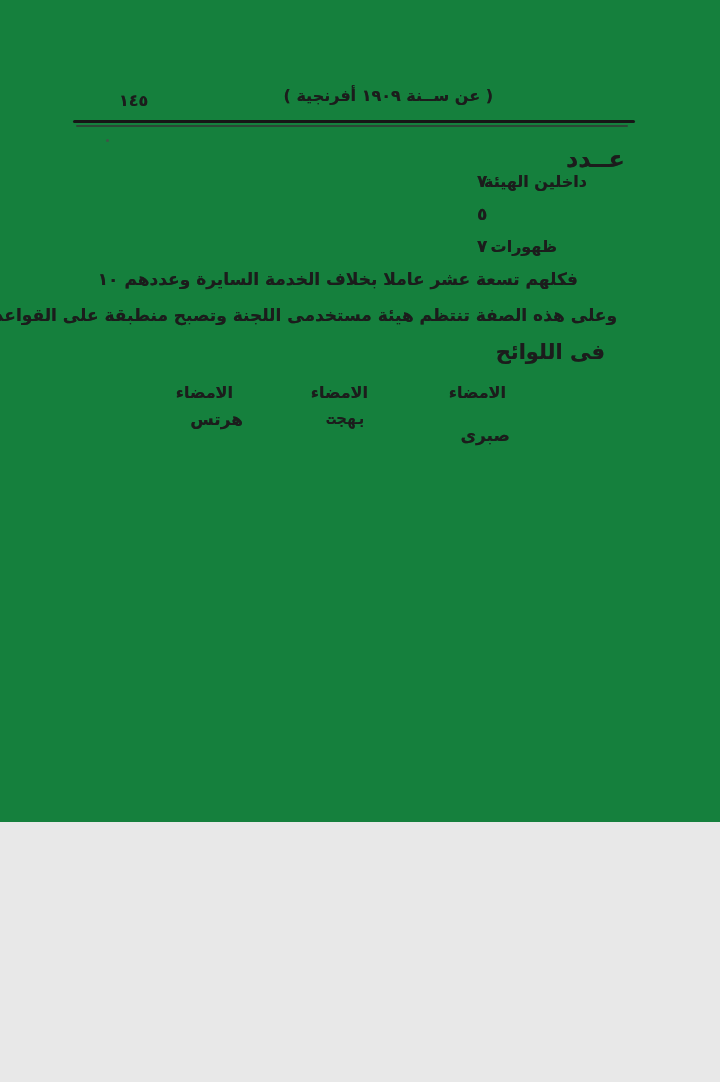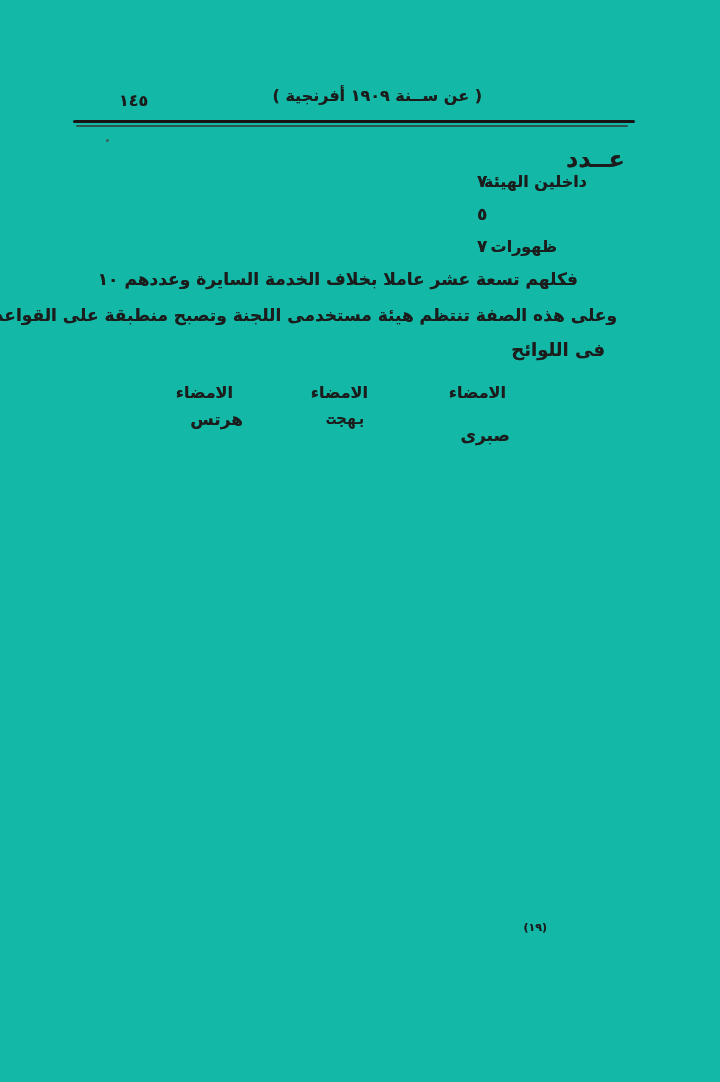--- a/index.html
+++ b/index.html
@@ -3,40 +3,40 @@
 <meta charset="utf-8">
 <style>
   html, body {
     margin: 0;
     padding: 0;
     background: #e8e8e8;
   }
   .page {
     position: relative;
     width: 720px;
-    height: 1082px;
-    background: #14b8a6;
+    height: 822px;
+    background: #15803d;
     overflow: hidden;
     font-family: "DejaVu Sans", sans-serif;
     color: #1a1a1a;
   }
   
   .t {
     position: absolute;
     white-space: nowrap;
     direction: rtl;
     unicode-bidi: embed;
     font-weight: bold;
     color: #1c1c1c;
     text-shadow: 0 0 0.5px rgba(20,20,20,0.55);
     line-height: 1.25;
   }
 
   .page-number   { left: 119px;  top: 91px;  font-size: 16px; letter-spacing: 2px; }
-  .header-title  { right: 238px; top: 86px;  font-size: 16px; }
+  .header-title  { right: 227px; top: 86px;  font-size: 16px; }
 
   .rule-main {
     position: absolute;
     left: 73px; top: 120px;
     width: 562px; height: 3px;
     background: #161616;
     border-radius: 2px;
   }
   .rule-echo {
     position: absolute;
@@ -60,21 +60,21 @@
   .row-label-1   { right: 133px; top: 172px; font-size: 16px; }
   .row-label-2   { right: 130px; top: 205px; font-size: 16px; }
   .row-label-3   { right: 163px; top: 237px; font-size: 16px; }
   .row-num       { left: 477px;  font-size: 17px; }
   .row-num-1     { top: 171px; }
   .row-num-2     { top: 204px; }
   .row-num-3     { top: 236px; }
 
   .total-line    { right: 142px; top: 269px; font-size: 17px; margin-left: 7px; }
   .para-line-1   { right: 103px; top: 305px; font-size: 17px; }
-  .para-line-2   { right: 115px; top: 339px; font-size: 18px; }
+  .para-line-2   { right: 115px; top: 339px; font-size: 21px; }
 
   .sig-label     { top: 375px; font-size: 16px; margin-top: 8px; }
   .sig-label-1   { right: 214px; }
   .sig-label-2   { right: 352px; }
   .sig-label-3   { right: 487px; }
 
   .sig-name      { top: 409px; font-size: 17px; }
   .sig-name-1    { right: 210px; margin-top: 16px; }
   .sig-name-2    { right: 353px; font-family: Liberation Mono, monospace; }
   .sig-name-3    { right: 477px; }

